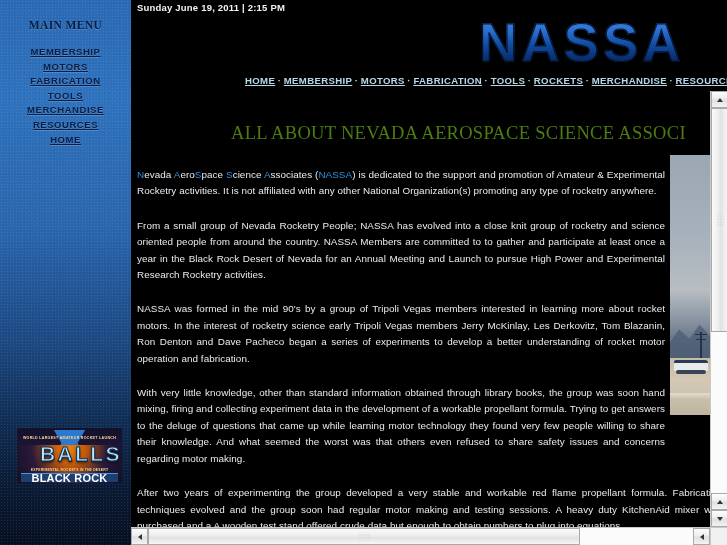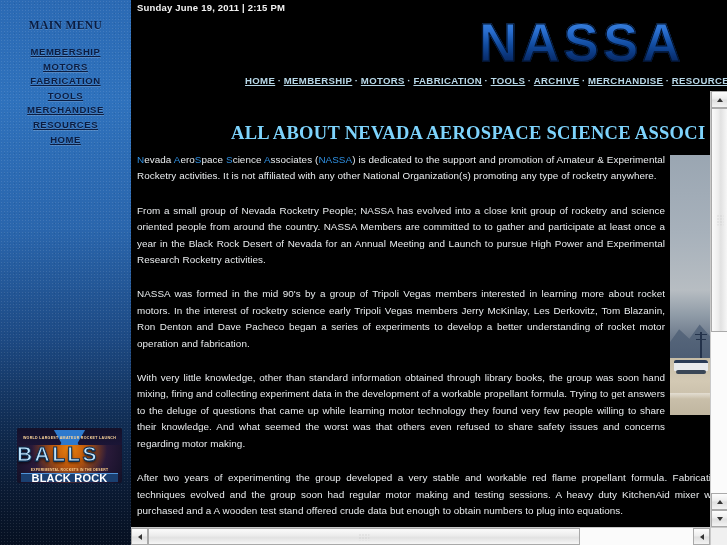--- a/index.html
+++ b/index.html
@@ -95,21 +95,21 @@
       linear-gradient(-120deg, transparent 45%, #2f7fd6 46%, #2f7fd6 60%, transparent 61%);
     opacity:.95;
   }
   #balls-logo .bl-slogan {
     position:absolute; top:8px; left:0; right:0;
     text-align:center; font-size:3.6px; letter-spacing:.3px;
     color:#ffd79a; font-weight:bold; font-family:"Liberation Sans",sans-serif;
   }
   #balls-logo .bl-word {
     position:absolute; top:14px; left:0; right:0;
-    text-align:left;
+    text-align:right;
     font-family:"Liberation Sans", sans-serif;
     font-weight:bold; font-size:21px; letter-spacing:2.4px;
     color:#bfe6ff;
     -webkit-text-stroke: 1px #0d2b4d;
     text-shadow: 0 1px 0 #0d2b4d, 0 2px 3px rgba(0,0,0,.7);
   }
   #balls-logo .bl-sub {
     position:absolute; bottom:11px; left:0; right:0; text-align:center;
     font-size:3.4px; color:#ffcf8a; font-weight:bold; letter-spacing:.2px;
   }
@@ -170,33 +170,33 @@
     color: #b8d8e8;
     text-decoration: underline;
   }
   #topnav .sep { color: #b8d8e8; padding: 0 2.5px; text-decoration: none; }
 
   #page-title {
     position: absolute;
     left: 100px; top: 123px;
     white-space: nowrap;
     font-family: "Liberation Serif", serif;
-    font-weight: bold;
+    font-weight: normal;
     font-size: 18.5px;
     letter-spacing: .3px;
-    color: #7dd3fc;
+    color: #4d7c0f;
   }
 
   #article {
     position: absolute;
     left: 6px; top: 152px;
     width: 572px;
   }
   #article p {
-    margin: 0 0 18px 0;
+    margin: 15px 0 18px 0;
     font-size: 9.9px;
     line-height: 16.4px;
     color: #e9ecee;
     text-align: justify;
     letter-spacing: .05px;
   }
   #article p.wide { width: 585px; }
   #article p.narrow { width: 528px; }
   .hl { color: #2f8fe0; }
 
@@ -343,21 +343,21 @@
     </div>
   </div>
 
   <div id="content">
 
     <div id="datetime">Sunday June 19, 2011 | 2:15 PM</div>
 
     <div id="logo-nassa">NASSA</div>
 
     <div id="topnav">
-      <a href="#">HOME</a><span class="sep">·</span><a href="#">MEMBERSHIP</a><span class="sep">·</span><a href="#">MOTORS</a><span class="sep">·</span><a href="#">FABRICATION</a><span class="sep">·</span><a href="#">TOOLS</a><span class="sep">·</span><a href="#">ARCHIVE</a><span class="sep">·</span><a href="#">MERCHANDISE</a><span class="sep">·</span><a href="#">RESOURCES</a>
+      <a href="#">HOME</a><span class="sep">·</span><a href="#">MEMBERSHIP</a><span class="sep">·</span><a href="#">MOTORS</a><span class="sep">·</span><a href="#">FABRICATION</a><span class="sep">·</span><a href="#">TOOLS</a><span class="sep">·</span><a href="#">ROCKETS</a><span class="sep">·</span><a href="#">MERCHANDISE</a><span class="sep">·</span><a href="#">RESOURCES</a>
     </div>
 
     <div id="page-title">ALL ABOUT NEVADA AEROSPACE SCIENCE ASSOCI</div>
 
     <div id="photo">
       <div class="mountains"></div>
       <div class="ground"></div>
       <div class="dust"></div>
       <div class="pole"></div>
       <div class="truck"></div>

